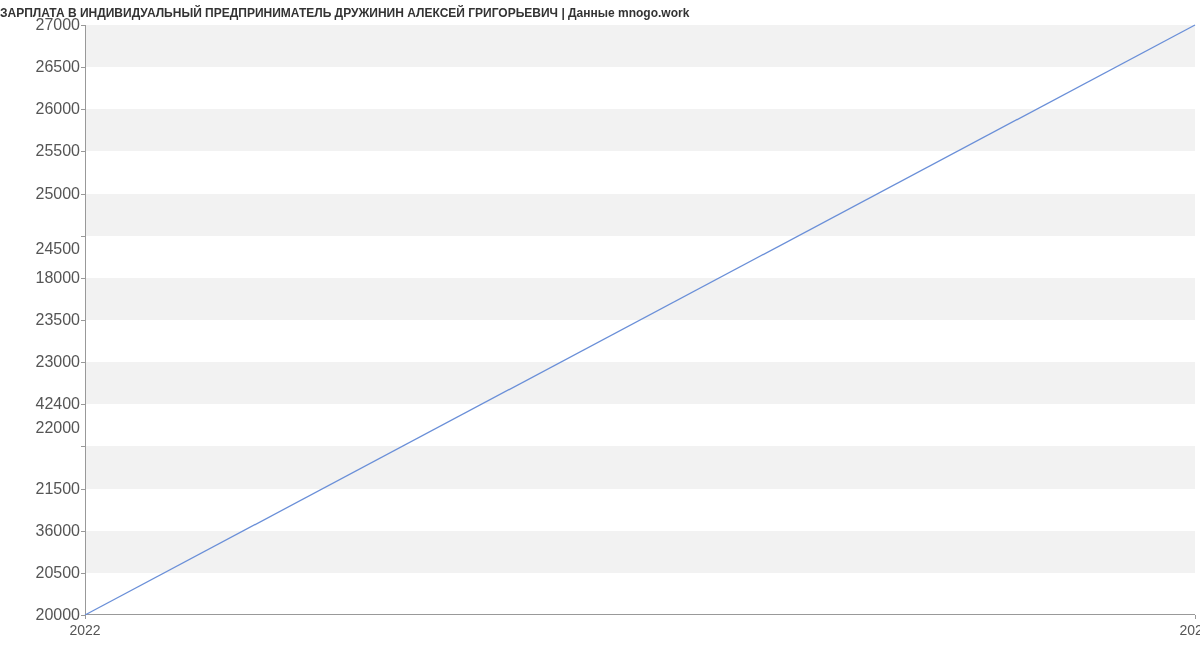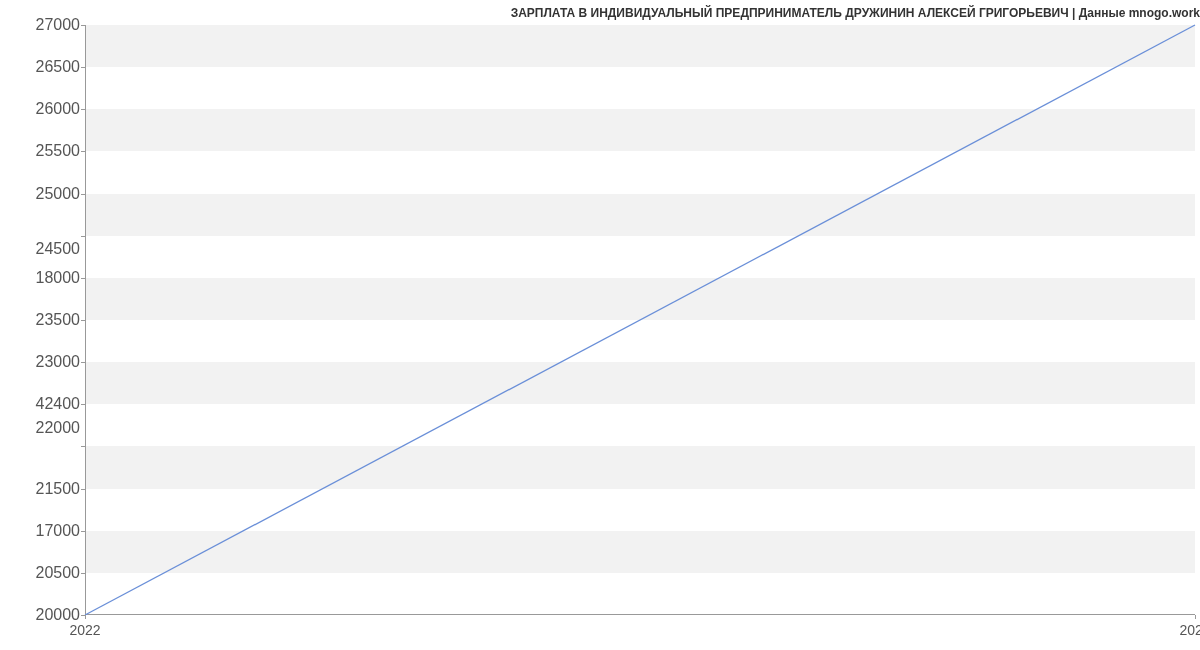--- a/index.html
+++ b/index.html
@@ -15,21 +15,21 @@
   .chart-container {
     position: relative;
     width: 1200px;
     height: 650px;
   }
   .title {
     position: absolute;
     top: 6px;
     left: 0;
     width: 1200px;
-    text-align: right;
+    text-align: left;
     font-weight: bold;
     font-size: 12px;
     color: #333;
   }
   .plot-area {
     position: absolute;
     left: 85px;
     top: 25px;
     width: 1110px;
     height: 590px;
@@ -141,21 +141,21 @@
     </svg>
     <div id="x-ticks">
         <div class="x-tick" style="left: 0px;"></div>
         <div class="x-tick" style="left: 1110px;"></div>
       </div>
   </div>
 
   <div id="y-labels">
       <div class="y-label" style="top: 615px;">20000</div>
       <div class="y-label" style="top: 572.857px;">20500</div>
-      <div class="y-label" style="top: 530.714px;">17000</div>
+      <div class="y-label" style="top: 530.714px;">36000</div>
       <div class="y-label" style="top: 488.571px;">21500</div>
       <div class="y-label" style="top: 428px;">22000</div>
       <div class="y-label" style="top: 404.286px;">42400</div>
       <div class="y-label" style="top: 362.143px;">23000</div>
       <div class="y-label" style="top: 320px;">23500</div>
       <div class="y-label" style="top: 277.857px;">18000</div>
       <div class="y-label" style="top: 235.714px; margin-top: 13px;">24500</div>
       <div class="y-label" style="top: 193.571px;">25000</div>
       <div class="y-label" style="top: 151.429px;">25500</div>
       <div class="y-label" style="top: 109.286px;">26000</div>

